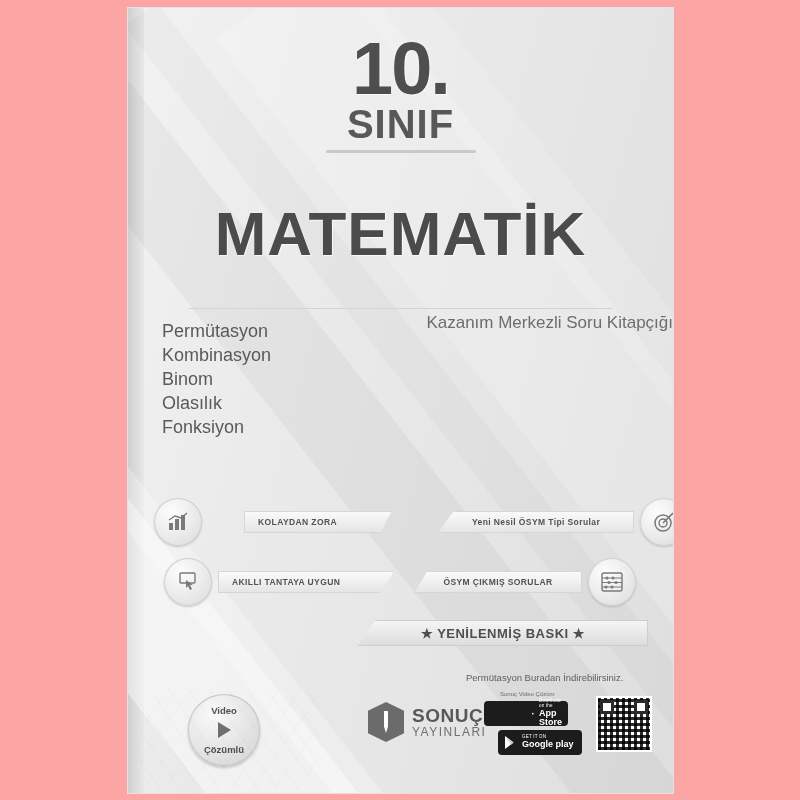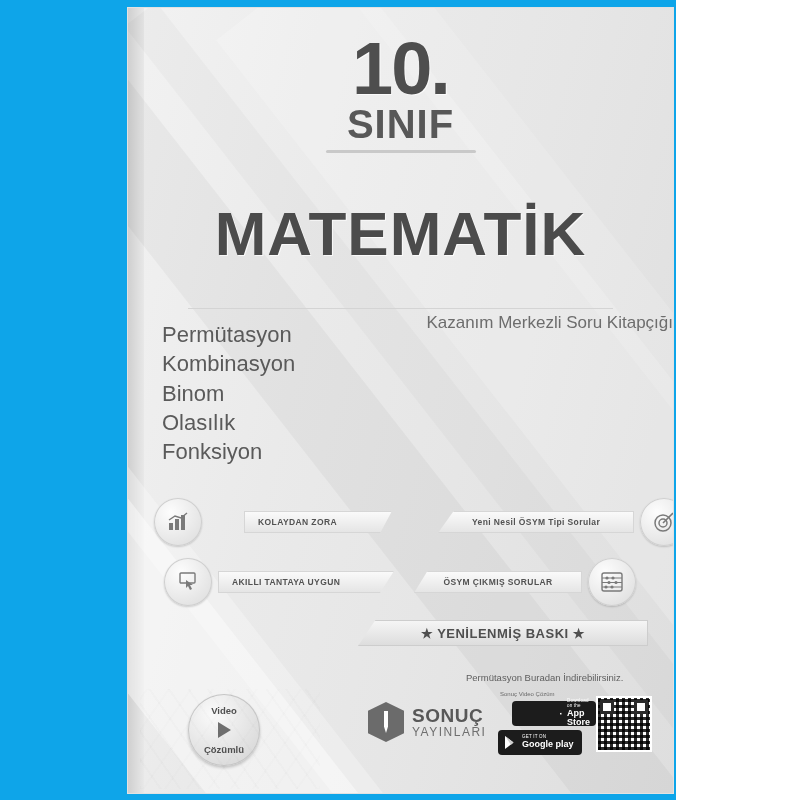--- a/index.html
+++ b/index.html
@@ -9,23 +9,23 @@
   }
   body {
     width: 800px;
     height: 800px;
     font-family: "Liberation Sans", sans-serif;
     overflow: hidden;
   }
 
   .page {
     position: relative;
-    width: 676px;
+    width: 800px;
     height: 800px;
-    background: #0ea5e9;
+    background: #fca5a5;
   }
 
   
   .cover {
     position: absolute;
     left: 128px;
     top: 8px;
     width: 545px;
     height: 785px;
     background: linear-gradient(105deg, #f2f2f2 0%, #eaeaea 35%, #e6e6e6 60%, #dedede 100%);
@@ -123,21 +123,21 @@
   }
 
   
   .topics {
     position: absolute;
     left: 30px;
     top: 312px;
     width: 400px;
   }
   .topic {
-    font-size: 22px;
+    font-size: 18px;
     color: #5a5a5a;
     line-height: 1.33;
     padding-left: 4px;
   }
 
   
   .features {
     position: absolute;
     left: 18px;
     right: 18px;
@@ -231,21 +231,21 @@
     color: #fff;
     display: flex;
     align-items: center;
     gap: 5px;
     padding: 0 6px;
     box-sizing: border-box;
   }
   .store-badge .sb-text { line-height: 1.05; }
   .store-badge .sb-small { font-size: 4.5px; display:block; letter-spacing:.2px; }
   .store-badge .sb-big { font-size: 9px; font-weight: bold; display:block; }
-  .store-badge.apple { left: 384px; top: 693px; padding-left: 48px; }
+  .store-badge.apple { left: 356px; top: 693px; padding-left: 48px; }
   .store-badge.google { left: 370px; top: 722px; }
 
   .qr {
     position: absolute;
     left: 470px;
     top: 690px;
     width: 52px;
     height: 52px;
     background:
       repeating-linear-gradient(90deg,#2b2b2b 0 3px, #ffffff 3px 6px),

